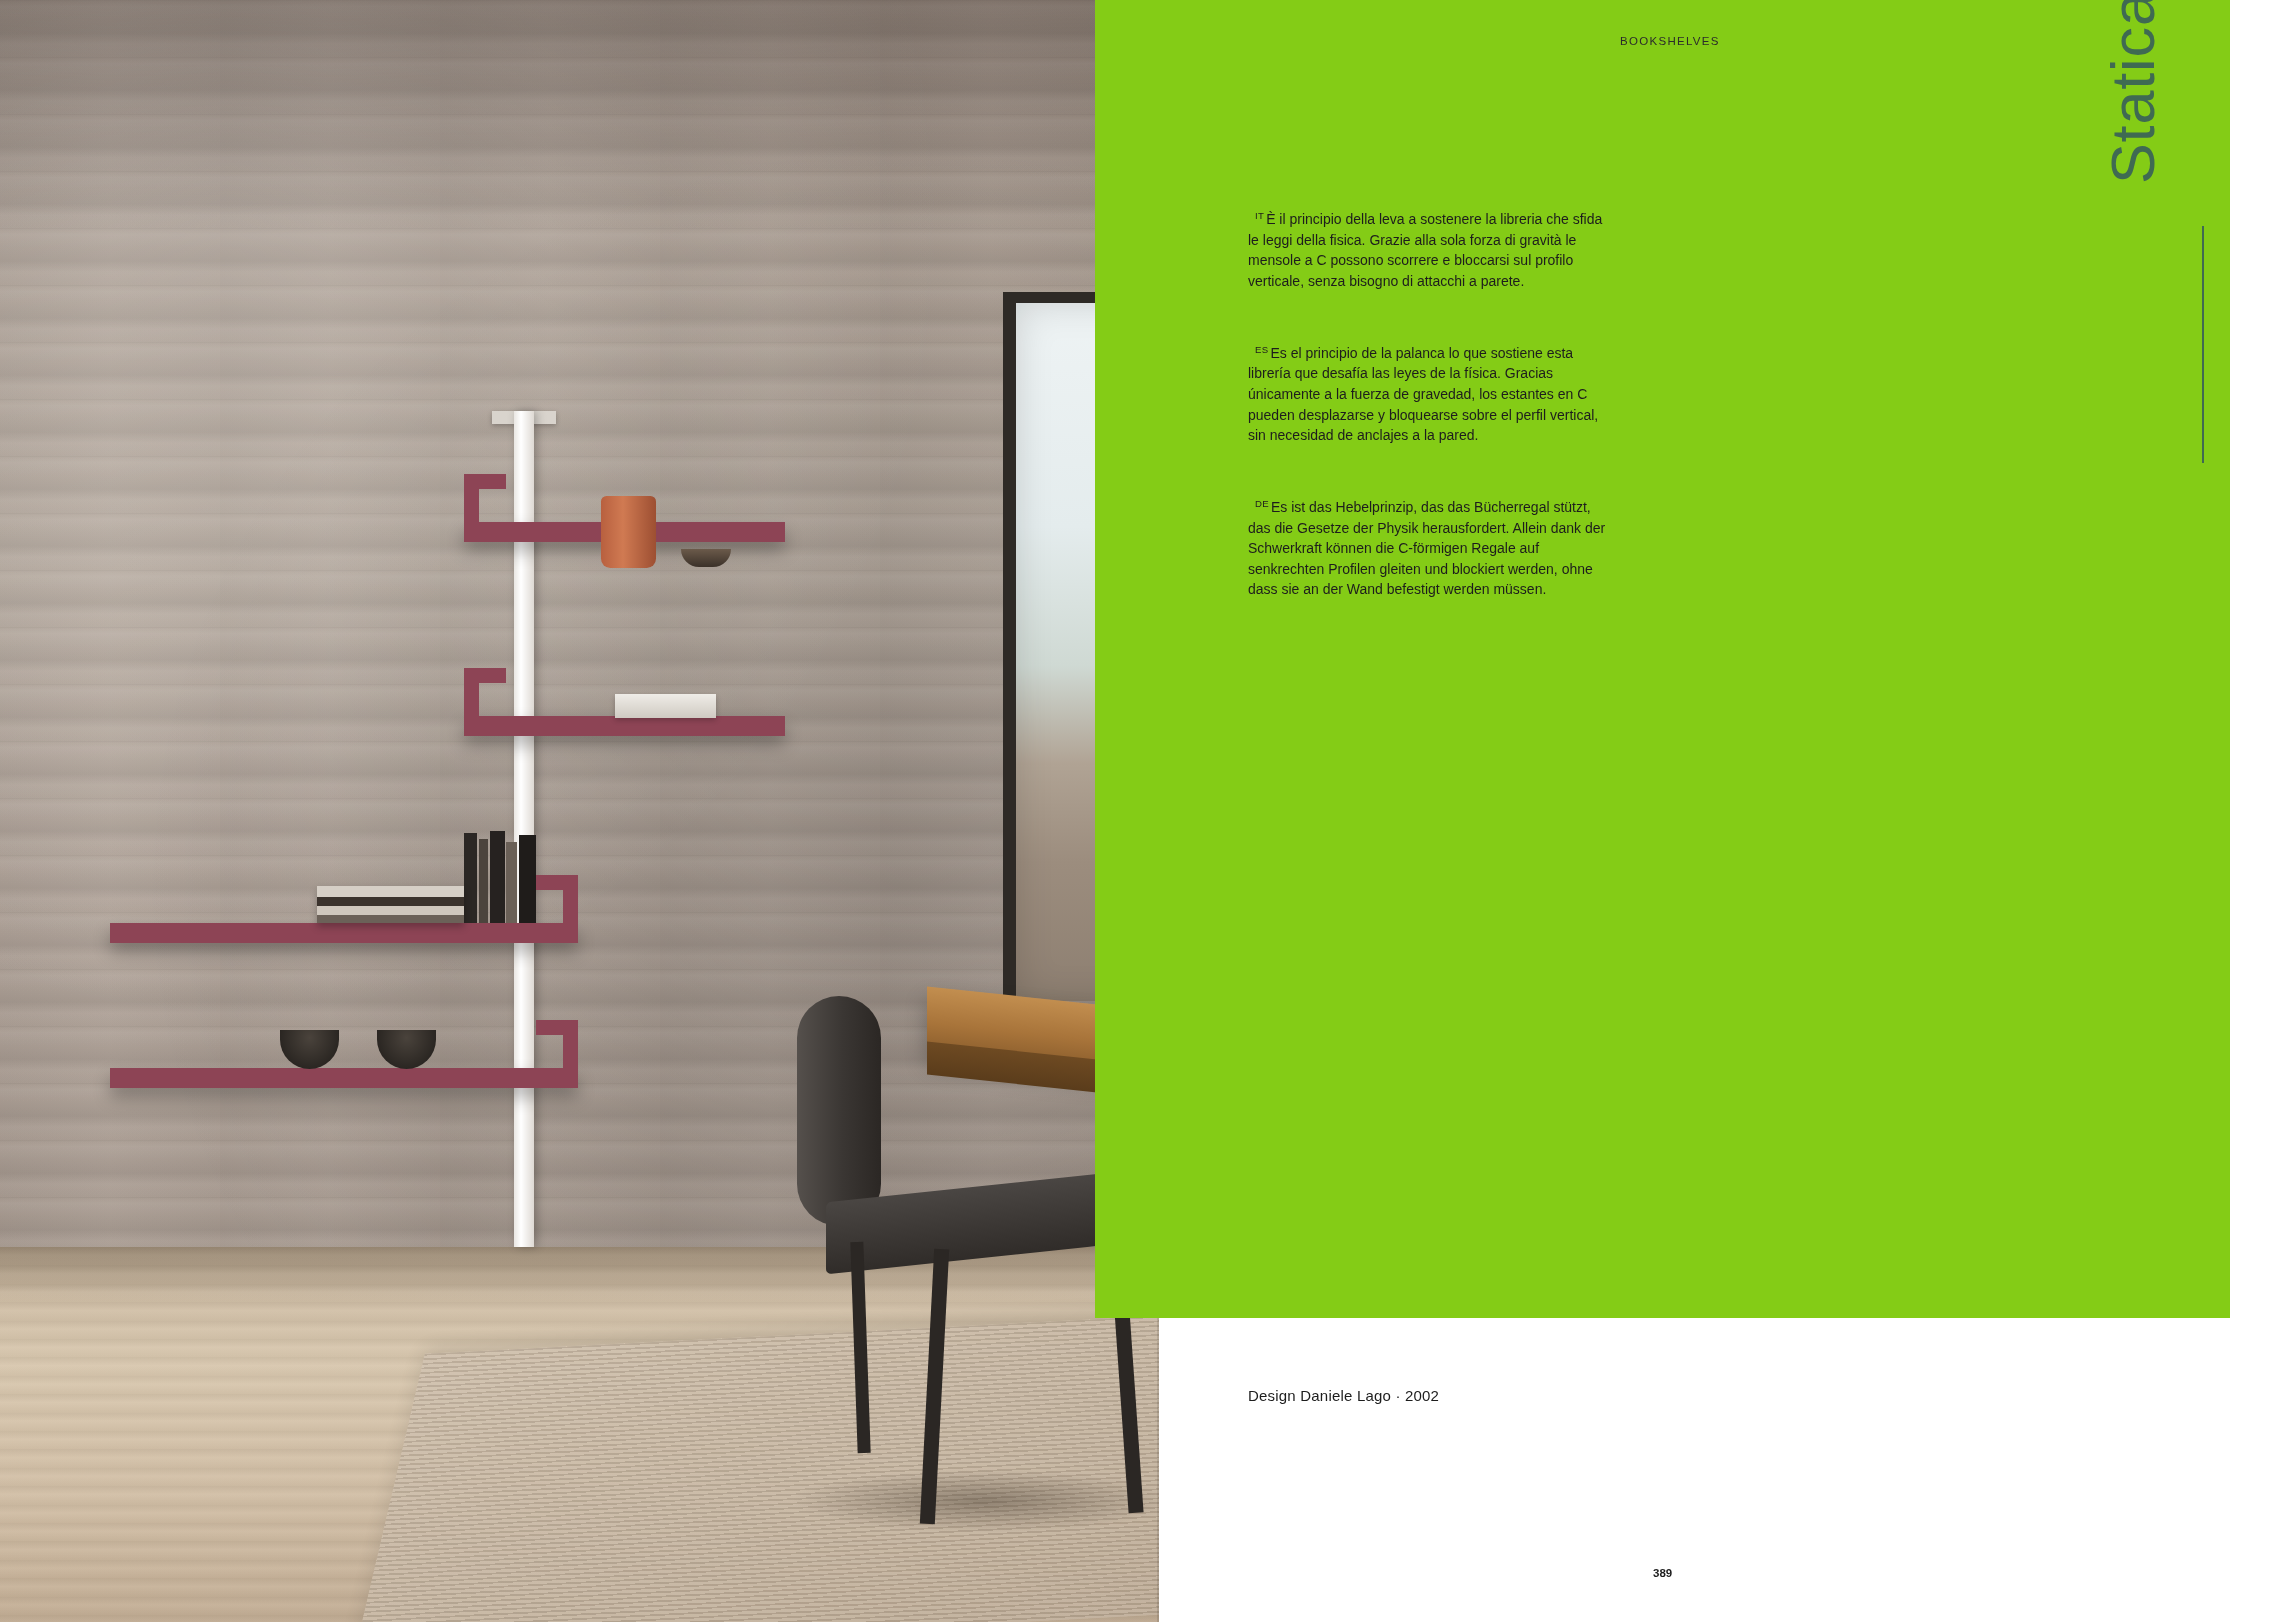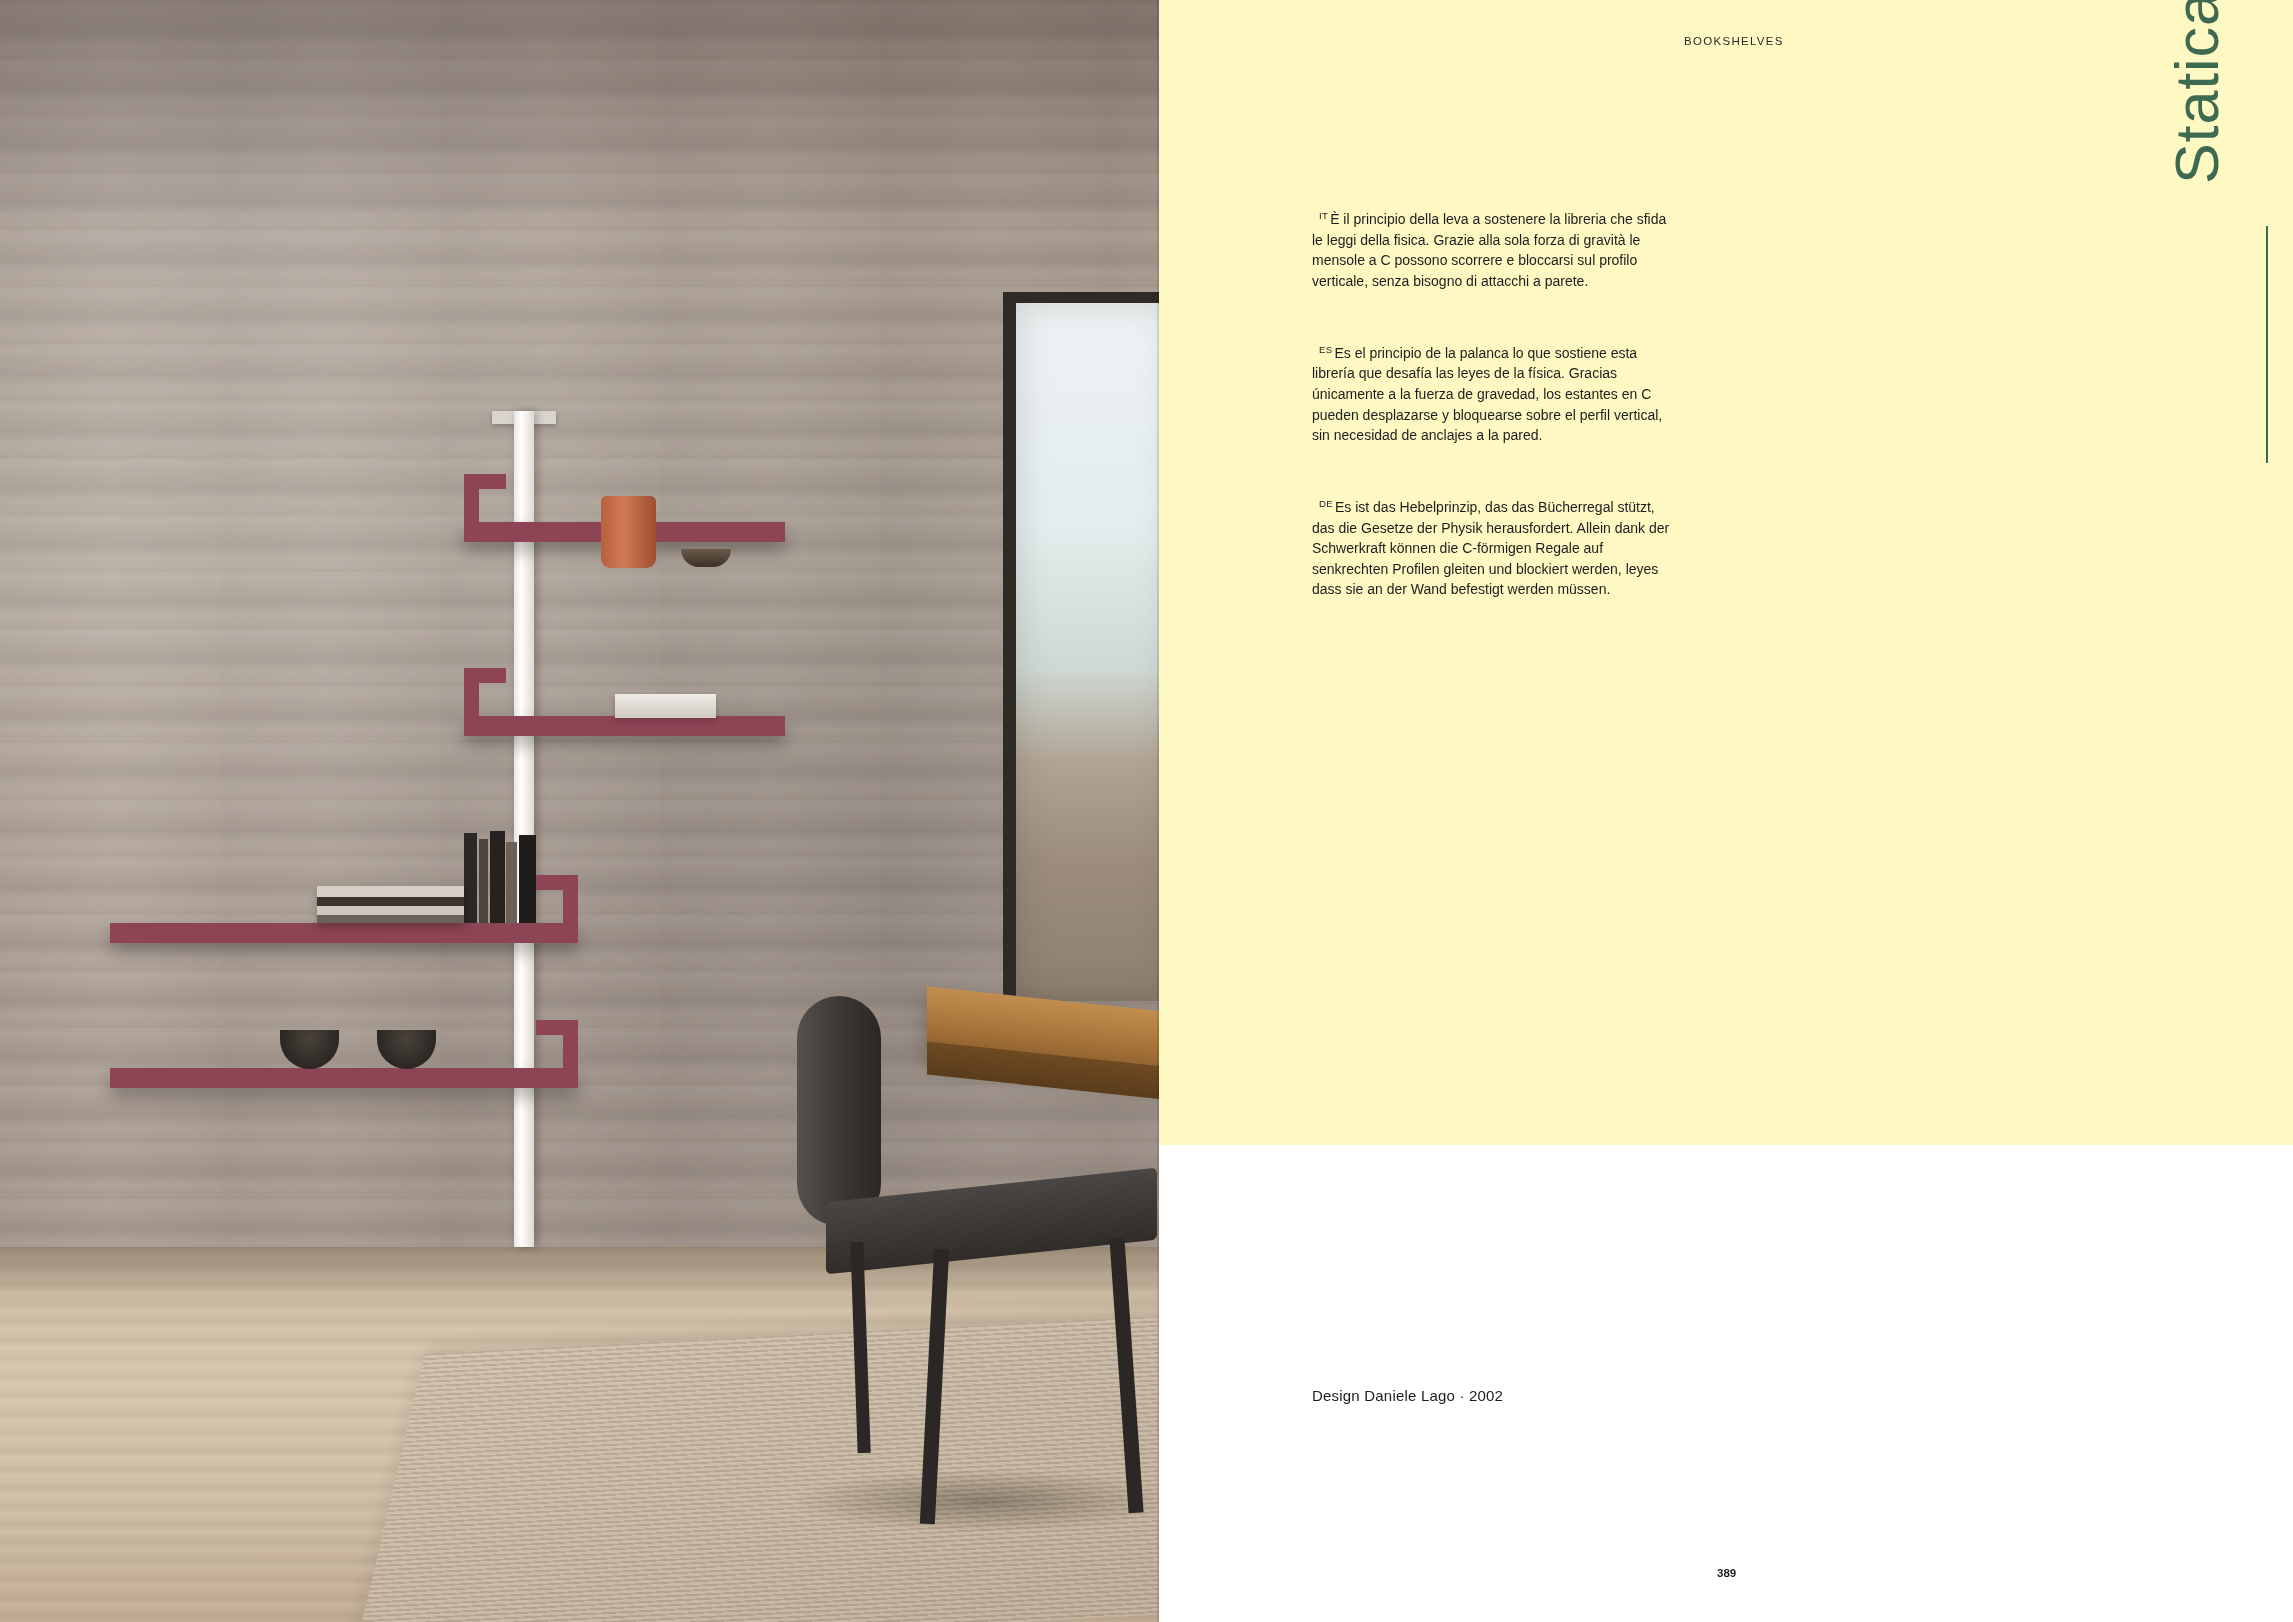--- a/index.html
+++ b/index.html
@@ -216,23 +216,23 @@
   .leg-2 { left: 1119px; top: 1238px; width: 14.7px; height: 275px; transform: rotate(-4deg); }
   .leg-3 { left: 854px; top: 1242px; width: 13px; height: 211px; transform: rotate(-2deg); }
   .chair-shadow {
     position:absolute; left: 790px; top: 1469px; width: 386px; height: 64px;
     background: radial-gradient(ellipse at 50% 50%, rgba(40,30,20,0.35), rgba(40,30,20,0) 70%);
   }
 
   
   .right {
     position: absolute;
-    left: 1159px; top: 0;
-    width: 1135px; height: 1145px;
-    background: #fef9c3;
+    left: 1095px; top: 0;
+    width: 1135px; height: 1318px;
+    background: #84cc16;
   }
   .running-head {
     position: absolute;
     left: 525px;
     top: 35px;
     font-size: 11.5px;
     letter-spacing: 1.3px;
     color: #2b2b2b;
     font-weight: 400;
   }
@@ -366,21 +366,21 @@
     <div class="running-head">BOOKSHELVES</div>
 
     <div class="col col-a">
       <p class="para">
         <span class="lang">IT</span><span>È il principio della leva a sostenere la libreria che sfida le leggi della fisica. Grazie alla sola forza di gravità le mensole a C possono scorrere e bloccarsi sul profilo verticale, senza bisogno di attacchi a parete.</span>
       </p>
       <p class="para">
         <span class="lang">ES</span><span>Es el principio de la palanca lo que sostiene esta librería que desafía las leyes de la física. Gracias únicamente a la fuerza de gravedad, los estantes en C pueden desplazarse y bloquearse sobre el perfil vertical, sin necesidad de anclajes a la pared.</span>
       </p>
       <p class="para">
-        <span class="lang">DE</span><span>Es ist das Hebelprinzip, das das Bücherregal stützt, das die Gesetze der Physik herausfordert. Allein dank der Schwerkraft können die C-förmigen Regale auf senkrechten Profilen gleiten und blockiert werden, leyes dass sie an der Wand befestigt werden müssen.</span>
+        <span class="lang">DE</span><span>Es ist das Hebelprinzip, das das Bücherregal stützt, das die Gesetze der Physik herausfordert. Allein dank der Schwerkraft können die C-förmigen Regale auf senkrechten Profilen gleiten und blockiert werden, ohne dass sie an der Wand befestigt werden müssen.</span>
       </p>
     </div>
 
     <div class="col col-b">
     </div>
 
     <div class="vertical-title">Statica</div>
     <div class="title-rule"></div>
 
     <div class="credit">Design Daniele Lago · 2002</div>

